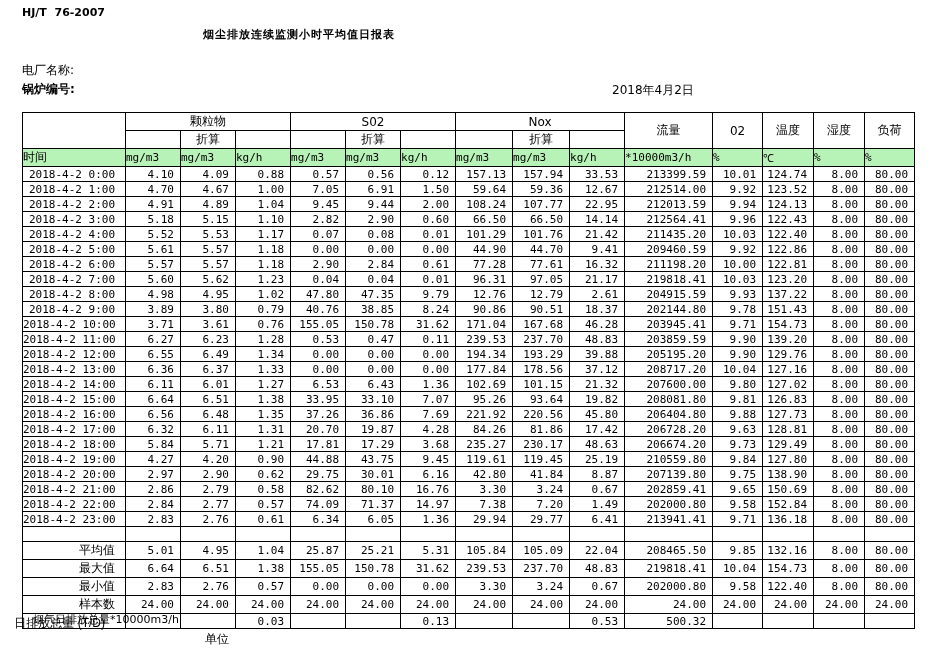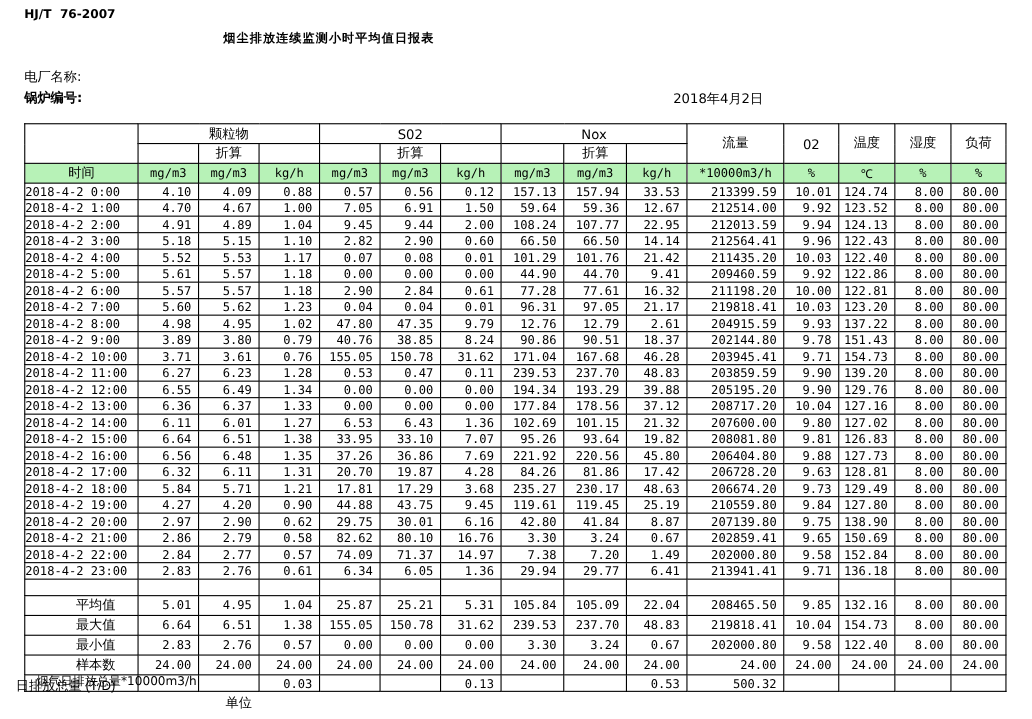--- a/index.html
+++ b/index.html
@@ -17,24 +17,24 @@
   #note2{left:33px;top:655px;font-size:12px}
   #unitlbl{left:205px;top:631px;font-size:12px}
 
   table{border-collapse:collapse;table-layout:fixed;position:absolute;left:22px;top:112px;width:892px}
   tr{height:15px}
   td{
     border:1px solid #000;padding:0;overflow:hidden;white-space:nowrap;
     font-family:"DejaVu Sans Mono","Liberation Mono",monospace;font-size:11px;color:#000;
   }
   .h1 td,.h2 td{font-family:"DejaVu Sans","Liberation Sans",sans-serif;font-size:12px;text-align:center}
-  .h3 td{background:var(--green,#b7f2b7);text-align:center;font-size:11px}
+  .h3 td{background:var(--green,#b7f2b7);text-align:left;font-size:11px}
   .h3 td:first-child{font-family:"DejaVu Sans","Liberation Sans",sans-serif;font-size:12px}
   .num-cell{text-align:right;padding-right:6px}
-  .time-cell{text-align:right;padding-right:20px}
+  .time-cell{text-align:right;padding-right:10px}
   .summary-row .time-cell{font-family:"DejaVu Sans","Liberation Sans",sans-serif;font-size:12px}
   .overflow-label{position:relative;overflow:visible}
   .overflow-label span{
     position:absolute;right:20px;top:1px;white-space:nowrap;
     font-family:Liberation Sans, sans-serif;font-size:12px;
   }
 </style>
 </head>
 <body>
 

